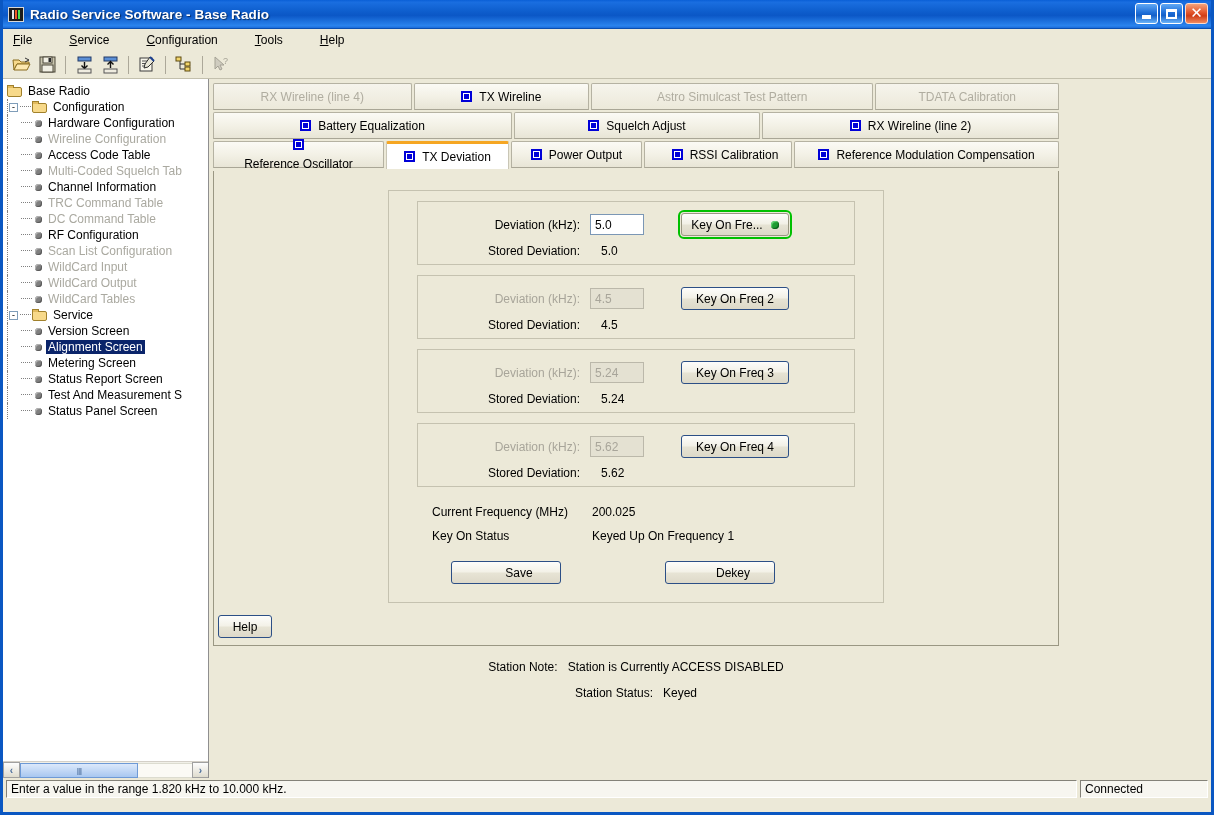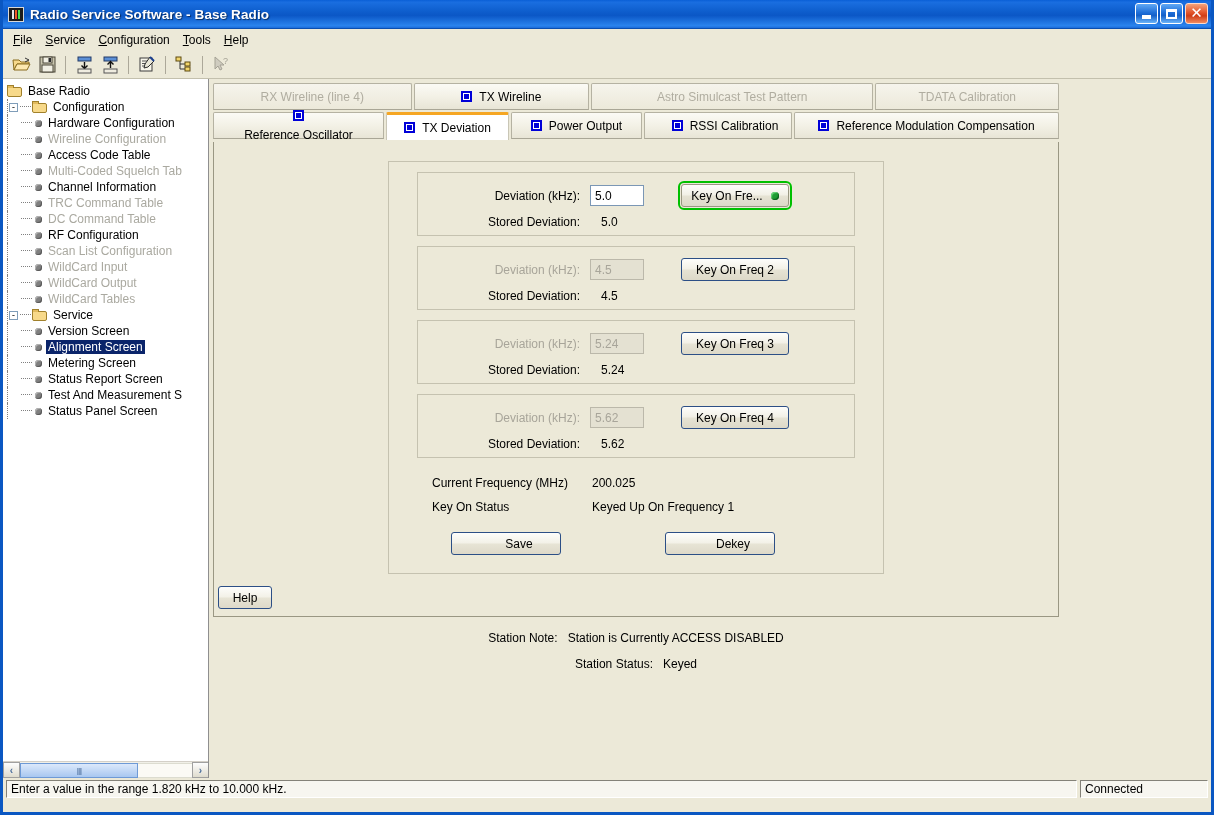--- a/index.html
+++ b/index.html
@@ -40,21 +40,21 @@
     box-sizing:border-box;display:flex;align-items:center;justify-content:center;
     background:linear-gradient(to bottom,#5fa8f5 0%,#1f6fd8 45%,#1560c8 60%,#69b3f8 100%);
   }
   .wbtn.close{background:linear-gradient(to bottom,#f4a27a 0%,#e2552a 45%,#cf3d16 62%,#f08a5e 100%);border-color:#ffd9c8;}
   .wmin{width:9px;height:4px;background:#fff;margin-top:7px;}
   .wmax{width:11px;height:10px;border:2px solid #fff;border-top-width:3px;box-sizing:border-box;}
   .wclose{color:#fff;font-size:15px;font-weight:bold;line-height:1;font-family:"DejaVu Sans",sans-serif;}
   
   .menubar{
     height:21px;background:#ece9d8;display:flex;align-items:center;
-    padding-left:8px;gap:9px;border-bottom:1px solid #ece9d8;
+    padding-left:8px;gap:33px;border-bottom:1px solid #ece9d8;
   }
   .menu-item{font-size:12px;color:#000;cursor:default;padding:1px 2px;}
   .menu-item u{text-decoration:underline;}
   
   .toolbar{
     height:27px;background:#ece9d8;display:flex;align-items:center;
     padding-left:6px;gap:2px;border-bottom:1px solid #c3c0ad;
   }
   .tb{width:24px;height:23px;display:flex;align-items:center;justify-content:center;}
   .tb svg{display:block;}
@@ -459,20 +459,40 @@
               </span>
               <span>TX Wireline</span>
             </div>
             <div class="tab dis" style="width: 283px;">
               <span>Astro Simulcast Test Pattern</span>
             </div>
             <div class="tab dis" style="width: 184px;">
               <span>TDATA Calibration</span>
             </div>
           </div>
+        <div class="tabrow" id="tabrow2">
+            <div class="tab" style="width: 299px;">
+              <span class="tsq">
+                <i></i>
+              </span>
+              <span>Battery Equalization</span>
+            </div>
+            <div class="tab" style="width: 246px;">
+              <span class="tsq">
+                <i></i>
+              </span>
+              <span>Squelch Adjust</span>
+            </div>
+            <div class="tab" style="width: 297px;">
+              <span class="tsq">
+                <i></i>
+              </span>
+              <span>RX Wireline (line 2)</span>
+            </div>
+          </div>
         <div class="tabrow" id="tabrow3">
             <div class="tab" style="width: 171px; flex-direction: column;">
               <span class="tsq">
                 <i></i>
               </span>
               <span>Reference Oscillator</span>
             </div>
             <div class="tab active" style="width: 123px;">
               <span class="tsq">
                 <i></i>

